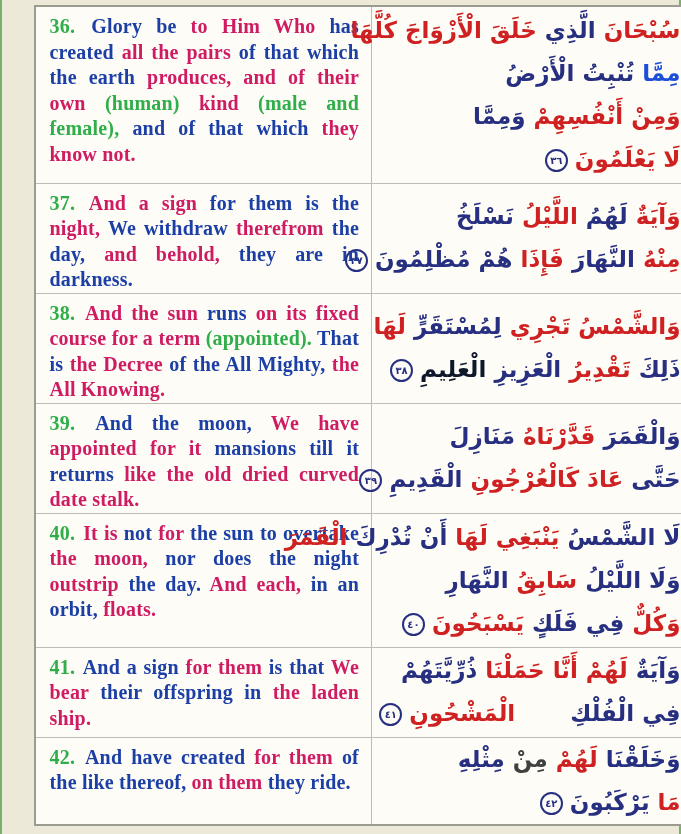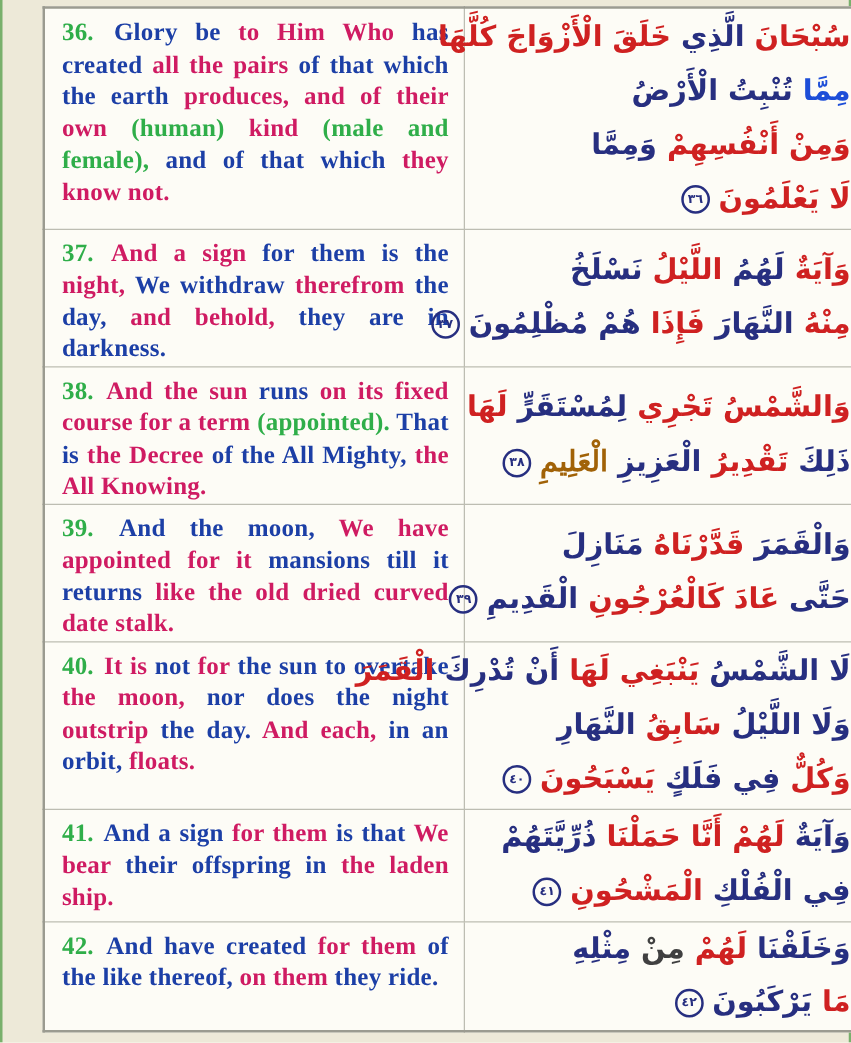--- a/index.html
+++ b/index.html
@@ -105,21 +105,21 @@
             <td class="english-cell"><span class="verse-number" style="color: rgb(47, 174, 73);">37.</span> <span style="color: rgb(207, 27, 98);">And a sign</span> <span style="color: rgb(28, 63, 166);">for them is the</span> <span style="color: rgb(207, 27, 98);">night,</span> <span style="color: rgb(28, 63, 166);">We withdraw</span> <span style="color: rgb(207, 27, 98);">therefrom</span> <span style="color: rgb(28, 63, 166);">the day,</span> <span style="color: rgb(207, 27, 98);">and behold,</span> <span style="color: rgb(28, 63, 166);">they are in darkness.</span></td>
             <td class="arabic-cell">
               <div class="arabic-line"><span style="color: rgb(207, 33, 33);">وَآيَةٌ</span> <span style="color: rgb(39, 47, 128);">لَهُمُ</span> <span style="color: rgb(207, 33, 33);">اللَّيْلُ</span> <span style="color: rgb(39, 47, 128); margin-left: 41px;">نَسْلَخُ</span></div>
               <div class="arabic-line"><span style="color: rgb(207, 33, 33);">مِنْهُ</span> <span style="color: rgb(39, 47, 128);">النَّهَارَ</span> <span style="color: rgb(207, 33, 33);">فَإِذَا</span> <span style="color: rgb(39, 47, 128);">هُمْ</span> <span style="color: rgb(39, 47, 128);">مُظْلِمُونَ</span><span class="verse-marker">٣٧</span></div>
             </td>
           </tr>
           <tr>
             <td class="english-cell"><span class="verse-number" style="color: rgb(47, 174, 73);">38.</span> <span style="color: rgb(207, 27, 98);">And the sun</span> <span style="color: rgb(28, 63, 166);">runs</span> <span style="color: rgb(207, 27, 98);">on its fixed course for a term</span> <span style="color: rgb(47, 174, 73);">(appointed).</span> <span style="color: rgb(28, 63, 166);">That is</span> <span style="color: rgb(207, 27, 98);">the Decree</span> <span style="color: rgb(28, 63, 166);">of the All Mighty,</span> <span style="color: rgb(207, 27, 98);">the All Knowing.</span></td>
             <td class="arabic-cell">
               <div class="arabic-line"><span style="color: rgb(207, 33, 33);">وَالشَّمْسُ</span> <span style="color: rgb(207, 33, 33);">تَجْرِي</span> <span style="color: rgb(39, 47, 128);">لِمُسْتَقَرٍّ</span> <span style="color: rgb(207, 33, 33);">لَهَا</span></div>
-              <div class="arabic-line"><span style="color: rgb(39, 47, 128);">ذَلِكَ</span> <span style="color: rgb(207, 33, 33);">تَقْدِيرُ</span> <span style="color: rgb(39, 47, 128);">الْعَزِيزِ</span> <span style="color: #a16207; font-family: Liberation Serif, serif;">الْعَلِيمِ</span><span class="verse-marker">٣٨</span></div>
+              <div class="arabic-line"><span style="color: rgb(39, 47, 128);">ذَلِكَ</span> <span style="color: rgb(207, 33, 33);">تَقْدِيرُ</span> <span style="color: rgb(39, 47, 128);">الْعَزِيزِ</span> <span style="color: #0f172a;">الْعَلِيمِ</span><span class="verse-marker">٣٨</span></div>
             </td>
           </tr>
           <tr>
             <td class="english-cell"><span class="verse-number" style="color: rgb(47, 174, 73);">39.</span> <span style="color: rgb(28, 63, 166);">And the moon,</span> <span style="color: rgb(207, 27, 98);">We have appointed for it</span> <span style="color: rgb(28, 63, 166);">mansions till it returns</span> <span style="color: rgb(207, 27, 98);">like the old dried curved date stalk.</span></td>
             <td class="arabic-cell">
               <div class="arabic-line"><span style="color: rgb(39, 47, 128);">وَالْقَمَرَ</span> <span style="color: rgb(207, 33, 33);">قَدَّرْنَاهُ</span> <span style="color: rgb(39, 47, 128);">مَنَازِلَ</span></div>
               <div class="arabic-line"><span style="color: rgb(39, 47, 128);">حَتَّى</span> <span style="color: rgb(207, 33, 33);">عَادَ</span> <span style="color: rgb(207, 33, 33);">كَالْعُرْجُونِ</span> <span style="color: rgb(39, 47, 128);">الْقَدِيمِ</span><span class="verse-marker">٣٩</span></div>
             </td>
           </tr>
           <tr>
@@ -127,21 +127,21 @@
             <td class="arabic-cell">
               <div class="arabic-line"><span style="color: rgb(39, 47, 128);">لَا</span> <span style="color: rgb(39, 47, 128);">الشَّمْسُ</span> <span style="color: rgb(207, 33, 33);">يَنْبَغِي</span> <span style="color: rgb(207, 33, 33);">لَهَا</span> <span style="color: rgb(39, 47, 128);">أَنْ</span> <span style="color: rgb(39, 47, 128);">تُدْرِكَ</span> <span style="color: rgb(207, 33, 33);">الْقَمَرَ</span></div>
               <div class="arabic-line"><span style="color: rgb(39, 47, 128);">وَلَا</span> <span style="color: rgb(39, 47, 128);">اللَّيْلُ</span> <span style="color: rgb(207, 33, 33);">سَابِقُ</span> <span style="color: rgb(39, 47, 128);">النَّهَارِ</span></div>
               <div class="arabic-line"><span style="color: rgb(207, 33, 33);">وَكُلٌّ</span> <span style="color: rgb(39, 47, 128);">فِي</span> <span style="color: rgb(39, 47, 128);">فَلَكٍ</span> <span style="color: rgb(207, 33, 33);">يَسْبَحُونَ</span><span class="verse-marker">٤٠</span></div>
             </td>
           </tr>
           <tr>
             <td class="english-cell"><span class="verse-number" style="color: rgb(47, 174, 73);">41.</span> <span style="color: rgb(28, 63, 166);">And a sign</span> <span style="color: rgb(207, 27, 98);">for them</span> <span style="color: rgb(28, 63, 166);">is that</span> <span style="color: rgb(207, 27, 98);">We bear</span> <span style="color: rgb(28, 63, 166);">their offspring in</span> <span style="color: rgb(207, 27, 98);">the laden ship.</span></td>
             <td class="arabic-cell">
               <div class="arabic-line"><span style="color: rgb(39, 47, 128);">وَآيَةٌ</span> <span style="color: rgb(207, 33, 33);">لَهُمْ</span> <span style="color: rgb(207, 33, 33);">أَنَّا</span> <span style="color: rgb(207, 33, 33);">حَمَلْنَا</span> <span style="color: rgb(39, 47, 128);">ذُرِّيَّتَهُمْ</span></div>
-              <div class="arabic-line"><span style="color: rgb(39, 47, 128);">فِي</span> <span style="color: rgb(39, 47, 128);">الْفُلْكِ</span> <span style="color: rgb(207, 33, 33);">الْمَشْحُونِ</span><span class="verse-marker">٤١</span></div>
+              <div class="arabic-line"><span style="color: rgb(39, 47, 128);">فِي</span> <span style="color: rgb(39, 47, 128); margin-left: 47px;">الْفُلْكِ</span> <span style="color: rgb(207, 33, 33);">الْمَشْحُونِ</span><span class="verse-marker">٤١</span></div>
             </td>
           </tr>
           <tr>
             <td class="english-cell"><span class="verse-number" style="color: rgb(47, 174, 73);">42.</span> <span style="color: rgb(28, 63, 166);">And have created</span> <span style="color: rgb(207, 27, 98);">for them</span> <span style="color: rgb(28, 63, 166);">of the like thereof,</span> <span style="color: rgb(207, 27, 98);">on them</span> <span style="color: rgb(28, 63, 166);">they ride.</span></td>
             <td class="arabic-cell">
               <div class="arabic-line"><span style="color: rgb(39, 47, 128);">وَخَلَقْنَا</span> <span style="color: rgb(207, 33, 33);">لَهُمْ</span> <span style="color: #404040;">مِنْ</span> <span style="color: rgb(39, 47, 128);">مِثْلِهِ</span></div>
               <div class="arabic-line"><span style="color: rgb(207, 33, 33);">مَا</span> <span style="color: rgb(39, 47, 128);">يَرْكَبُونَ</span><span class="verse-marker">٤٢</span></div>
             </td>
           </tr>
         </tbody>

